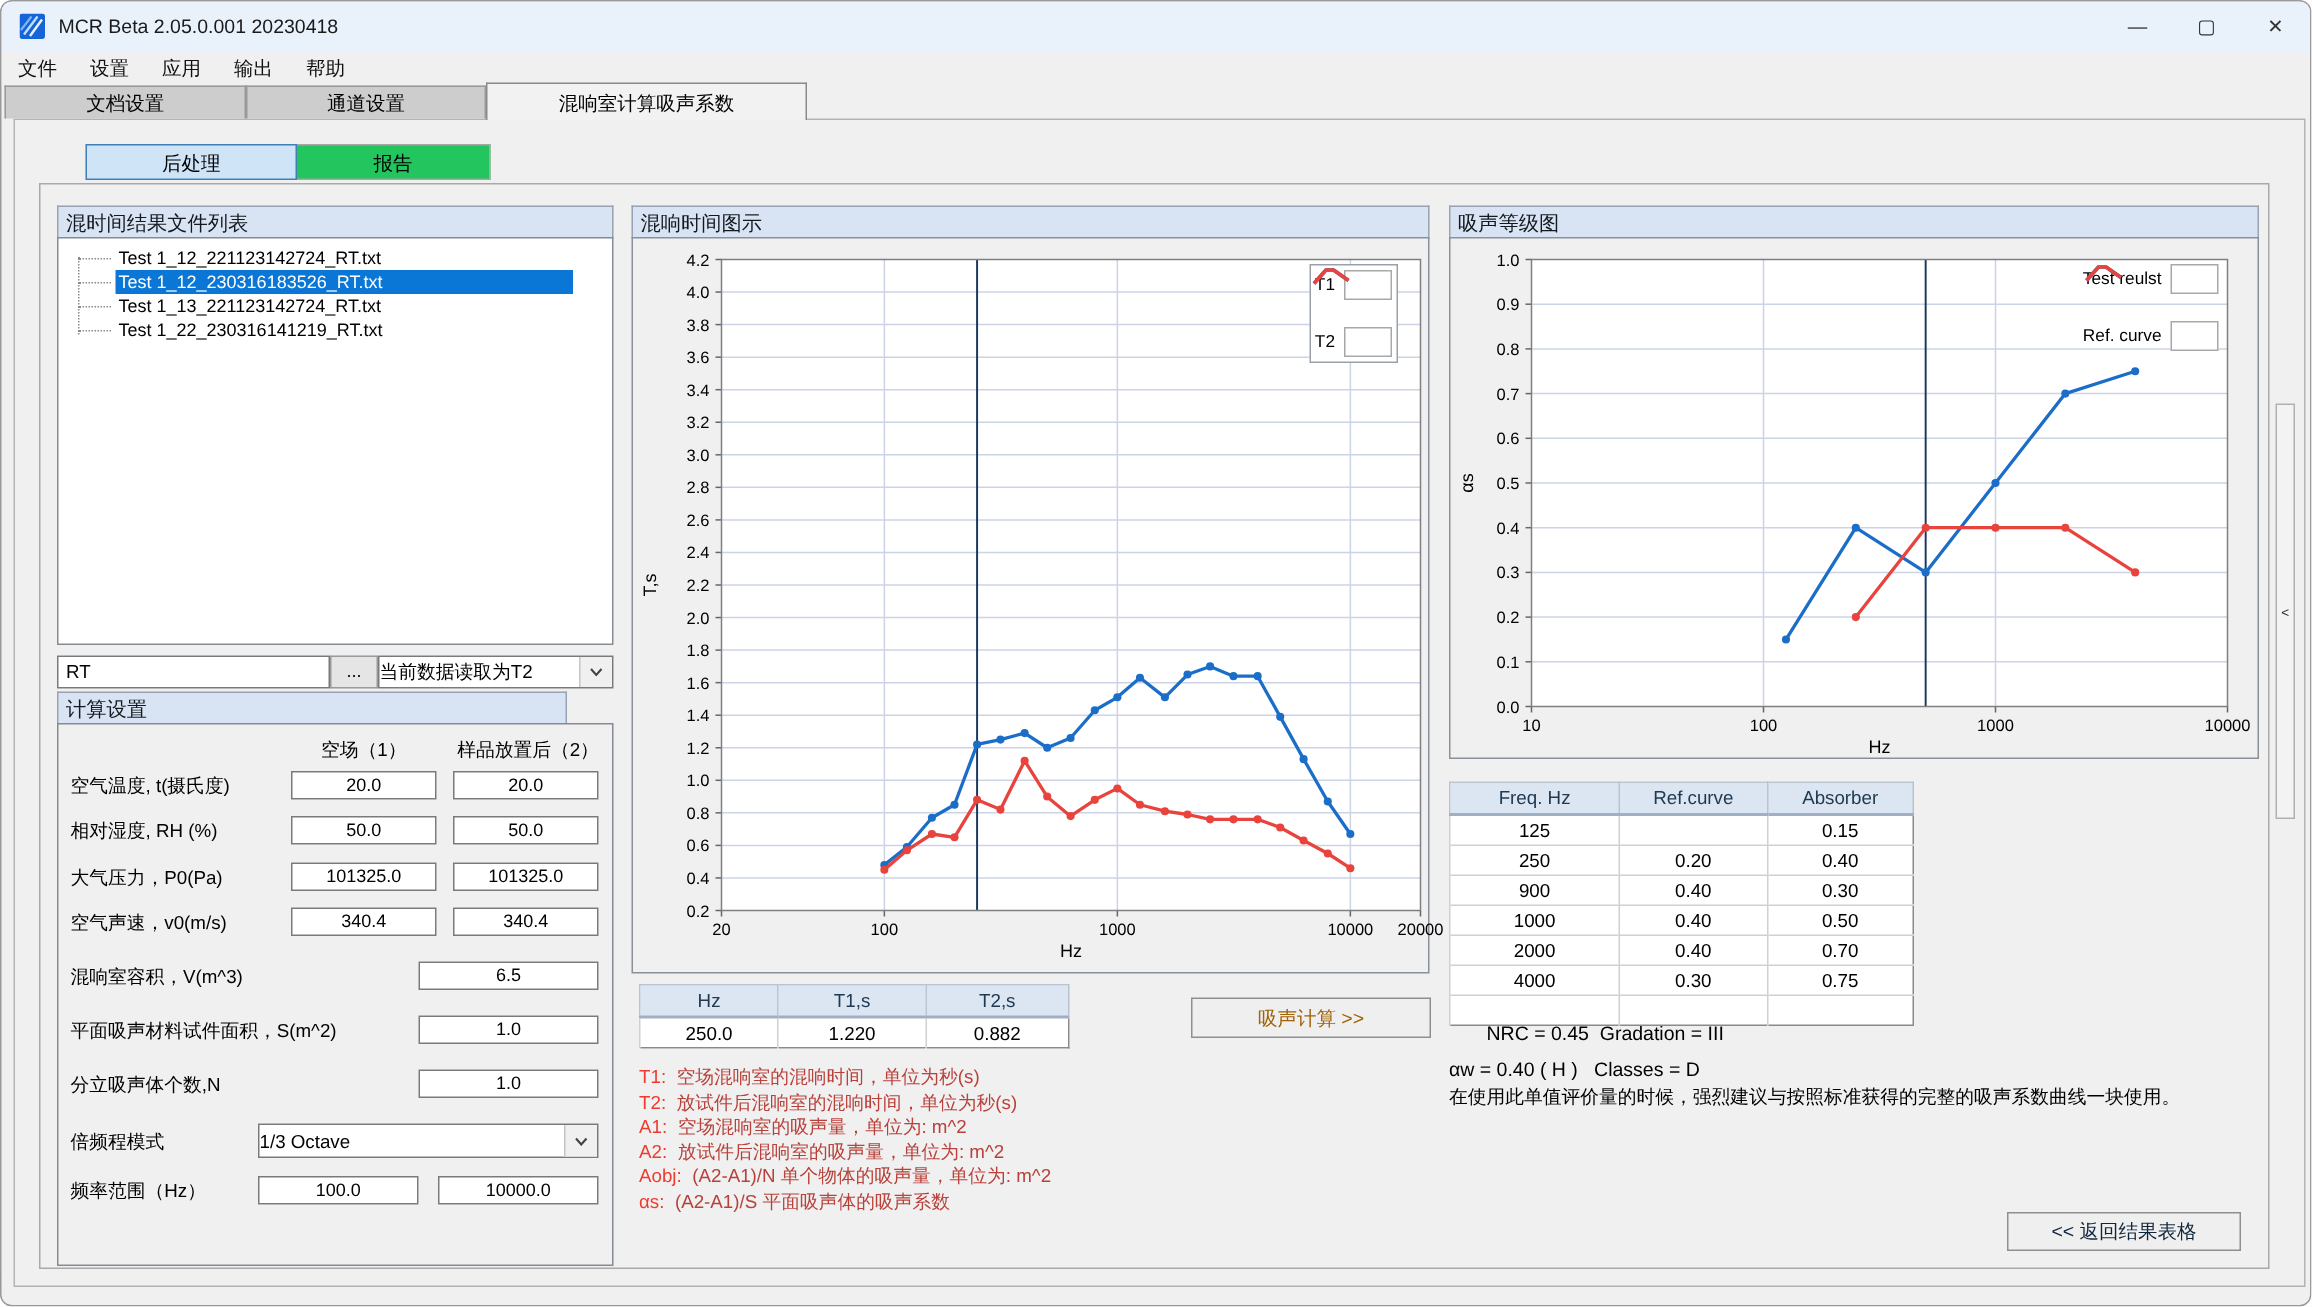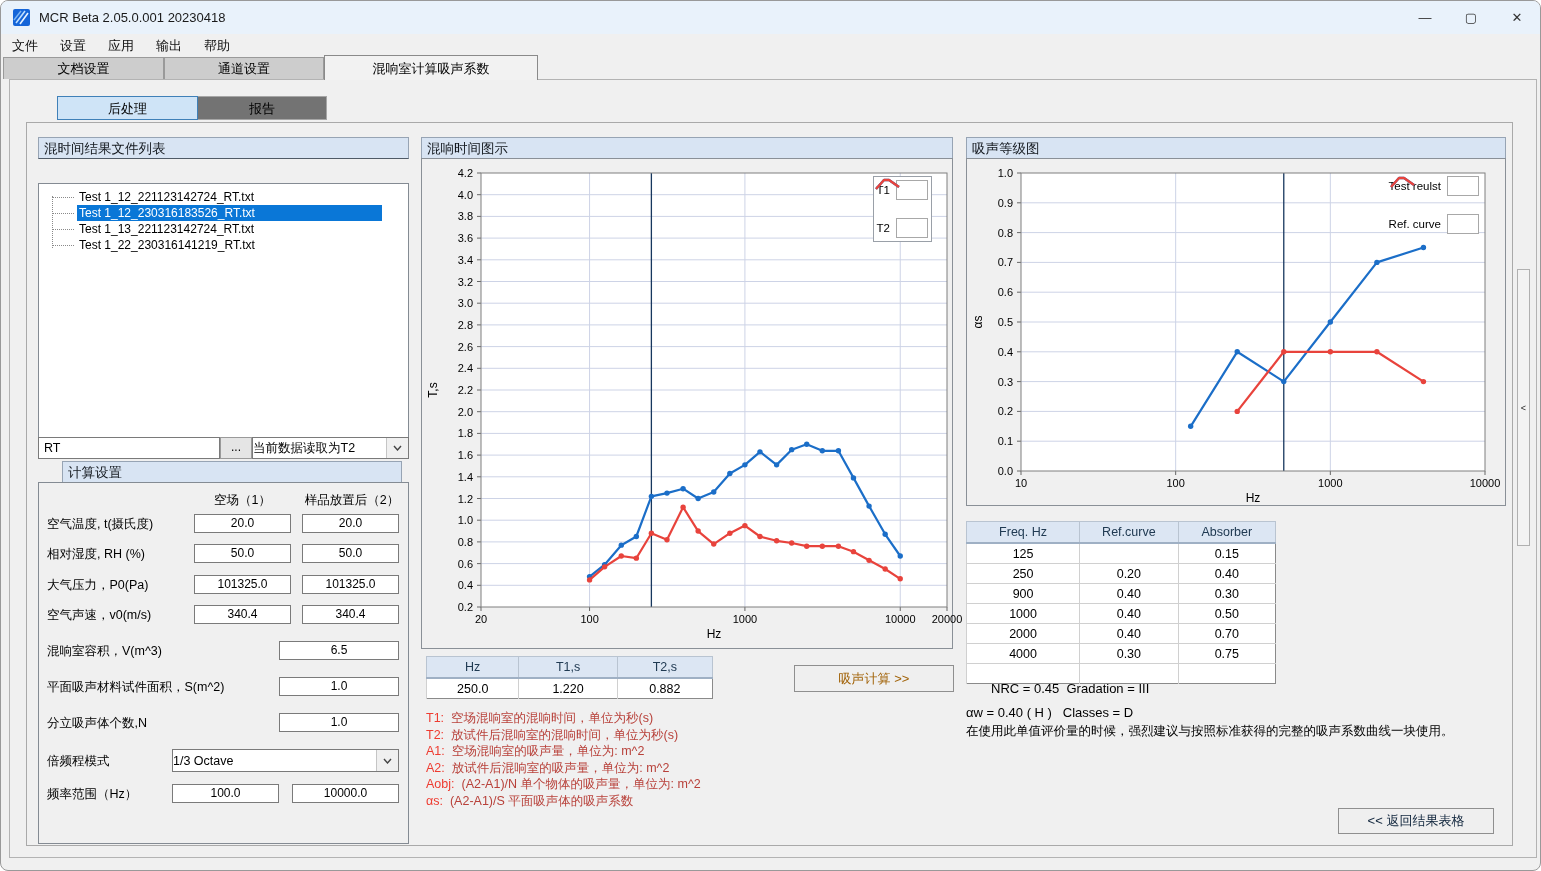--- a/index.html
+++ b/index.html
@@ -18,30 +18,30 @@
   
   .tabstrip{position:absolute;left:2px;top:56px;display:flex;z-index:3;}
   .tab{height:22px;line-height:22px;text-align:center;font-size:13px;background:#cdcdcd;
        border:1px solid #9a9a9a;border-bottom:none;box-sizing:border-box;}
   .tab:nth-child(1){width:161px;}
   .tab:nth-child(2){width:160px;}
   .tab:nth-child(3){width:214px;}
   .tab.active{background:#f2f2f2;height:25px;margin-top:-2px;line-height:25px;border:1px solid #8a8a8a;border-bottom:none;}
   .page-frame{position:absolute;left:8px;top:78px;width:1528px;height:779px;border:1px solid #b3b3b3;box-sizing:border-box;background:#f0f0f0;z-index:1;}
   .subtabs{position:absolute;left:17px;top:95px;display:flex;z-index:2;}
-  .subtab{height:24px;line-height:24px;text-align:center;font-size:13px;background:#737373;border:1px solid #a6a6a6;box-sizing:border-box;}
+  .subtab{height:24px;line-height:24px;text-align:center;font-size:13px;background:#22c55e;border:1px solid #a6a6a6;box-sizing:border-box;}
   .subtab:nth-child(1){width:141px;}
   .subtab:nth-child(2){width:130px;margin-left:-1px;}
   .subtab.active{background:#cfe4f7;border:1px solid #3f80b8;z-index:2;margin-left:39px;}
   .group-frame{position:absolute;left:25px;top:121px;width:1487px;height:724px;border:1px solid #a9a9a9;box-sizing:border-box;z-index:1;}
   
   .phead{position:absolute;height:22px;line-height:21px;background:#d8e4f3;border:1px solid #97a4b4;border-bottom:1px solid #4f5a66;
          box-sizing:border-box;font-size:13.5px;padding-left:5px;color:#14191f;z-index:2;}
   
-  .filelist{position:absolute;left:37px;top:157px;width:371px;height:272px;background:#fff;border:1px solid #848b93;box-sizing:border-box;padding-top:5px;z-index:2;margin-top:25px;}
+  .filelist{position:absolute;left:37px;top:157px;width:371px;height:272px;background:#fff;border:1px solid #848b93;box-sizing:border-box;padding-top:5px;z-index:2;}
   .tree-vline{position:absolute;left:13px;top:12px;height:52px;border-left:1px dotted #8a8a8a;}
   .file-item{position:relative;height:16px;line-height:16px;font-size:12px;padding-left:38px;white-space:nowrap;}
   .file-item::before{content:"";position:absolute;left:13px;top:8px;width:22px;border-top:1px dotted #8a8a8a;}
   .file-item .fname{display:block;margin-right:26px;padding-left:2px;}
   .file-item.selected .fname{background:#0a77d7;color:#fff;}
   
   .rt-input{position:absolute;left:37px;top:436px;width:182px;height:22px;background:#fff;border:1px solid #7a7a7a;box-sizing:border-box;
             font-size:12.5px;line-height:20px;padding-left:5px;z-index:2;}
   .browse-btn{position:absolute;left:219px;top:436px;width:32px;height:22px;background:#e5e5e5;border:1px solid #9a9a9a;box-sizing:border-box;
             text-align:center;line-height:18px;font-size:12px;z-index:2;}
@@ -159,21 +159,21 @@
   <div class="browse-btn">...</div>
   <div class="combo" id="combo-readmode">
     <span class="ctext">当前数据读取为T2</span>
     <span class="carrow">
       <svg width="9" height="6" viewBox="0 0 9 6">
           <polyline points="1,1 4.5,5 8,1" fill="none" stroke="#444" stroke-width="1.4"></polyline>
         </svg>
     </span>
   </div>
 
-  <div class="phead" style="left:37px;top:460px;width:340px;margin-left:24px;">计算设置</div>
+  <div class="phead" style="left:37px;top:460px;width:340px;">计算设置</div>
   <div class="calc-body">
     <div class="colhead" style="left:155px;">空场（1）</div>
     <div class="colhead" style="left:257px;width:112px;">样品放置后（2）</div>
 
     <div class="calc-label" style="top:33px;">空气温度, t(摄氏度)</div>
     <div class="field" style="left:155px;top:31px;width:97px;">20.0</div>
     <div class="field" style="left:263px;top:31px;width:97px;">20.0</div>
 
     <div class="calc-label" style="top:63px;">相对湿度, RH (%)</div>
     <div class="field" style="left:155px;top:61px;width:97px;">50.0</div>

